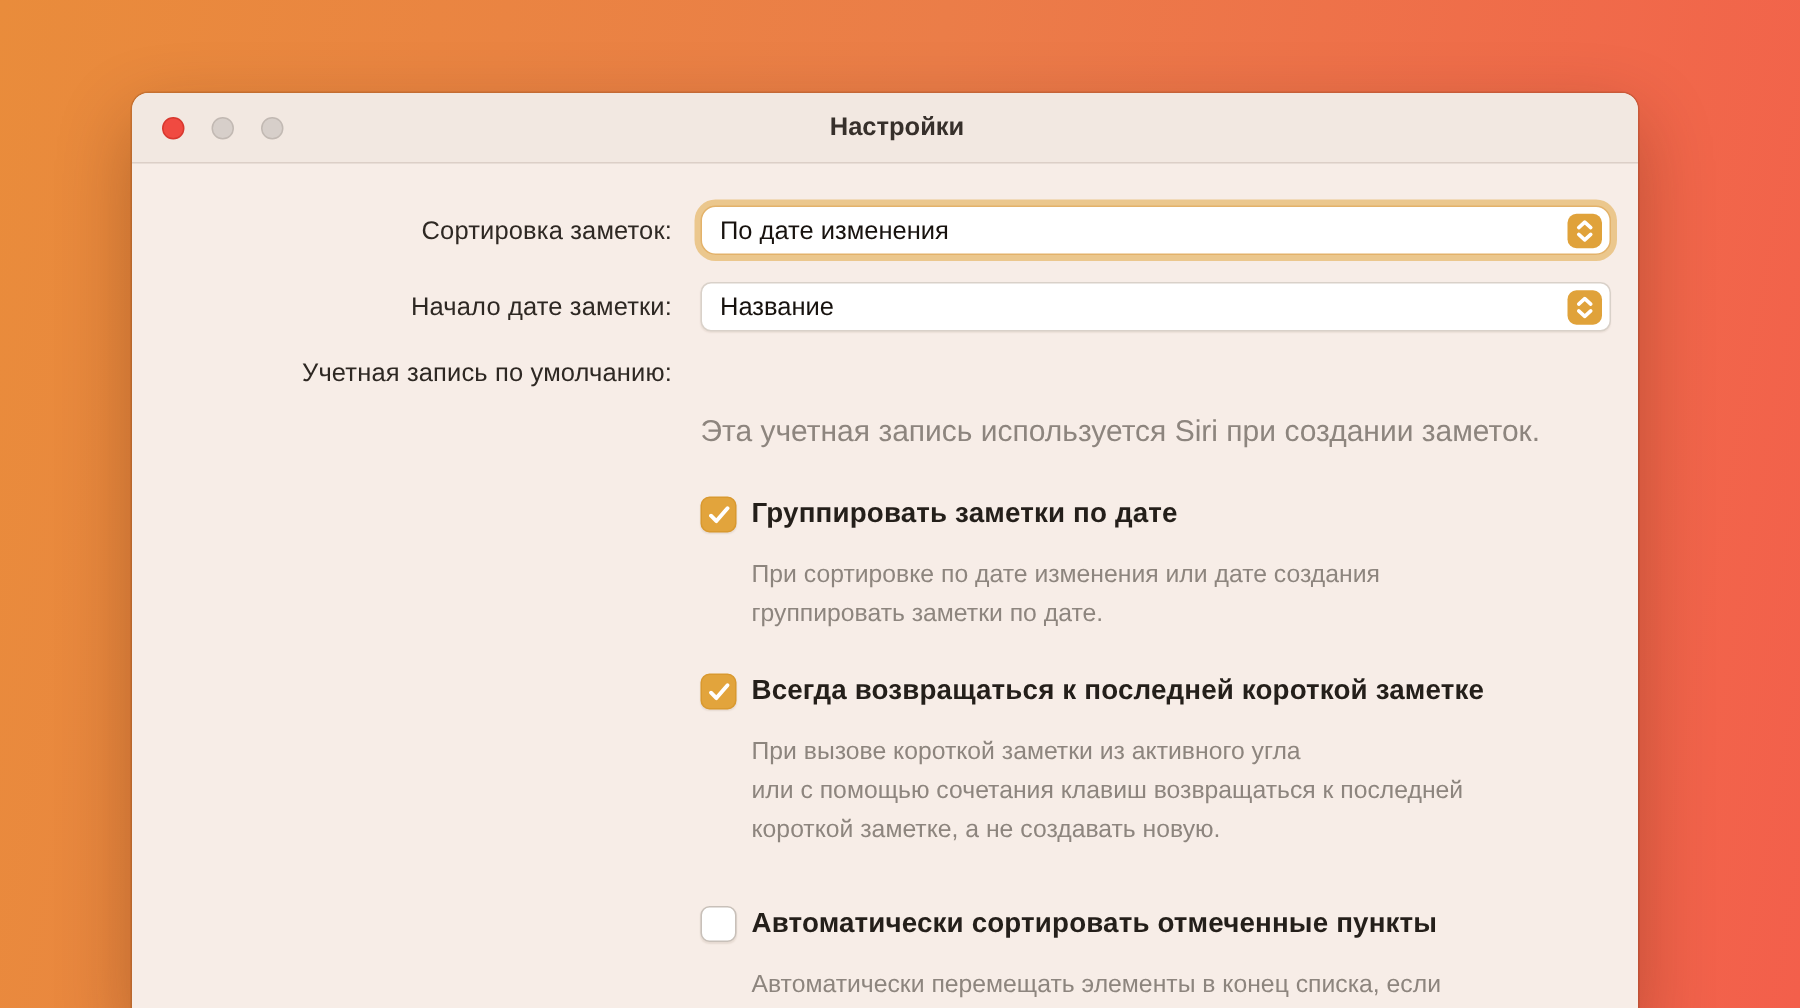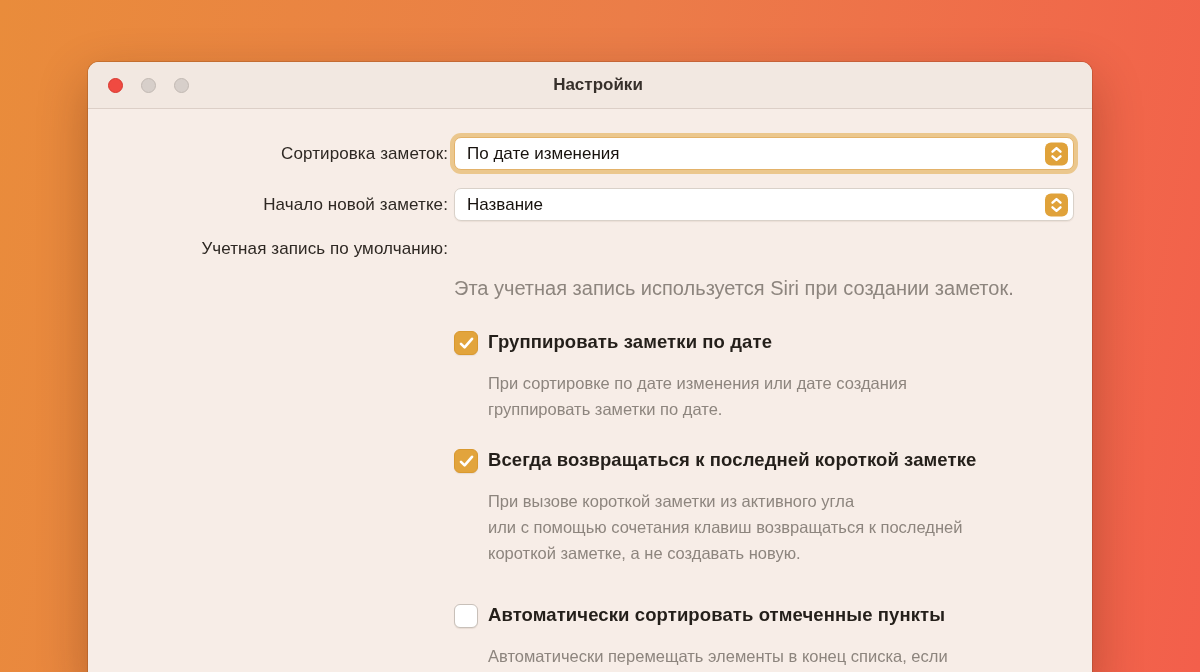--- a/index.html
+++ b/index.html
@@ -35,21 +35,21 @@
   .win-title {
     position: absolute; left: 16px; right: 0; text-align: center;
     font-size: 17px; font-weight: bold; color: #37302b;
   }
 
   .content { padding: 28px 18px 20px 0; }
 
   .grid-row {
     display: grid;
     grid-template-columns: 360px 1fr;
-    column-gap: 6px;
+    column-gap: 19px;
     align-items: center;
   }
   .select-row { margin-bottom: 18px; }
   .row-label {
     text-align: right;
     font-size: 17px;
     color: #2e2823;
     letter-spacing: 0.1px;
   }
 
@@ -61,20 +61,21 @@
     border-radius: 7px;
     display: flex;
     align-items: center;
     padding-left: 12px;
     box-shadow: 0 1px 1px rgba(100,70,40,0.08);
     cursor: default;
   }
   .select.focused {
     box-shadow: 0 0 0 4px #ebc78d;
     border-color: #e3b26a;
+    border-radius: 10px;
   }
   .select-value { font-size: 17px; color: #17120e; }
   .stepper {
     position: absolute;
     right: 5px; top: 50%;
     transform: translateY(-50%);
     width: 23px; height: 23px;
     border-radius: 6px;
     background: #e0a23a;
     display: flex; align-items: center; justify-content: center;
@@ -141,21 +142,21 @@
         <span class="stepper">
           <svg width="13" height="15" viewBox="0 0 13 15">
             <path d="M2.5 5.2 L6.5 1.6 L10.5 5.2" fill="none" stroke="#ffffff" stroke-width="2.4" stroke-linecap="round" stroke-linejoin="round"></path>
             <path d="M2.5 9.8 L6.5 13.4 L10.5 9.8" fill="none" stroke="#ffffff" stroke-width="2.4" stroke-linecap="round" stroke-linejoin="round"></path>
           </svg>
         </span>
       </div>
     </div>
 
     <div class="grid-row select-row">
-      <div class="row-label">Начало новой заметке:</div>
+      <div class="row-label">Начало дате заметки:</div>
       <div class="select">
         <span class="select-value">Название</span>
         <span class="stepper">
           <svg width="13" height="15" viewBox="0 0 13 15">
             <path d="M2.5 5.2 L6.5 1.6 L10.5 5.2" fill="none" stroke="#ffffff" stroke-width="2.4" stroke-linecap="round" stroke-linejoin="round"></path>
             <path d="M2.5 9.8 L6.5 13.4 L10.5 9.8" fill="none" stroke="#ffffff" stroke-width="2.4" stroke-linecap="round" stroke-linejoin="round"></path>
           </svg>
         </span>
       </div>
     </div>

